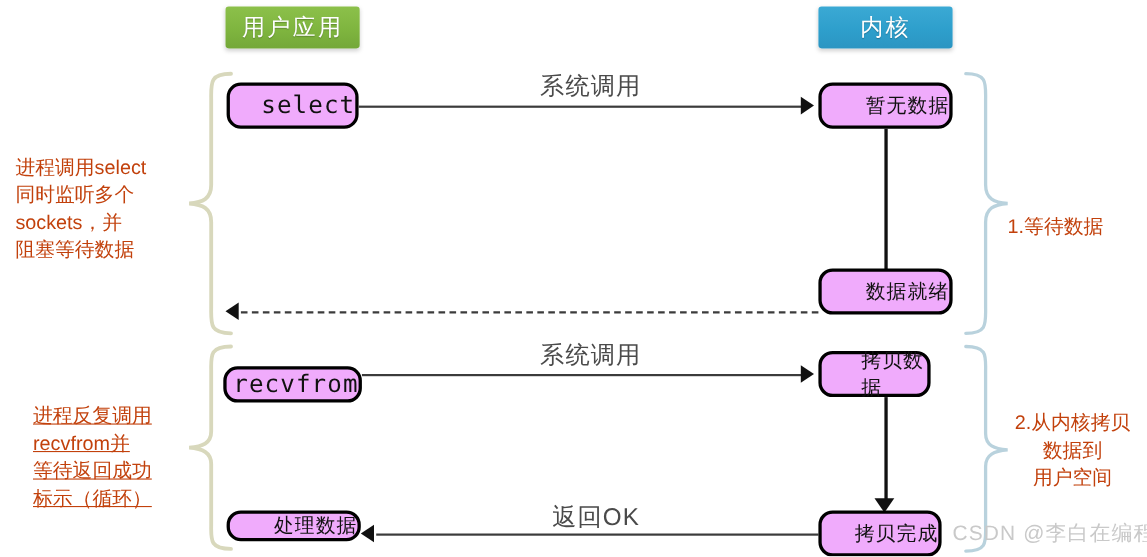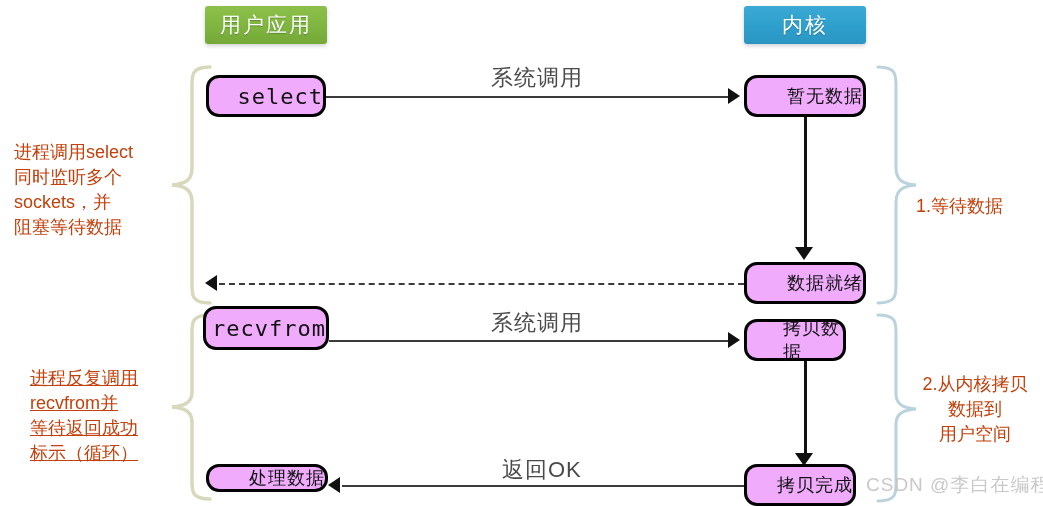--- a/index.html
+++ b/index.html
@@ -172,25 +172,25 @@
   <div class="node cjk" style="left:744px; top:75px; width:122px; height:42px;">
     <span>暂无数据</span>
   </div>
 
   <div class="vline" style="left:804px; top:117px; height:132px;"></div>
   <div class="arrow-down" style="left:795px; top:247px;"></div>
 
   <div class="dashline" style="left:219px; top:283px; width:525px;"></div>
   <div class="arrow-left" style="left:205px; top:275px;"></div>
 
-  <div class="node cjk" style="left:744px; top:262px; width:122px; height:42px;">
+  <div class="node cjk" style="left:744px; top:244px; width:122px; height:42px;">
     <span>数据就绪</span>
   </div>
 
-  <div class="node mono" style="left:203px; top:306px; width:126px; height:44px;">
+  <div class="node mono" style="left:203px; top:333px; width:126px; height:33px;">
     <span>recvfrom</span>
   </div>
 
   <div class="caption" style="left:491px; top:308px;">
     <span>系统调用</span>
   </div>
   <div class="hline" style="left:329px; top:340px; width:401px;"></div>
   <div class="arrow-right" style="left:728px; top:332px;"></div>
 
   <div class="node cjk" style="left:744px; top:319px; width:102px; height:42px;padding-left:36px;">

